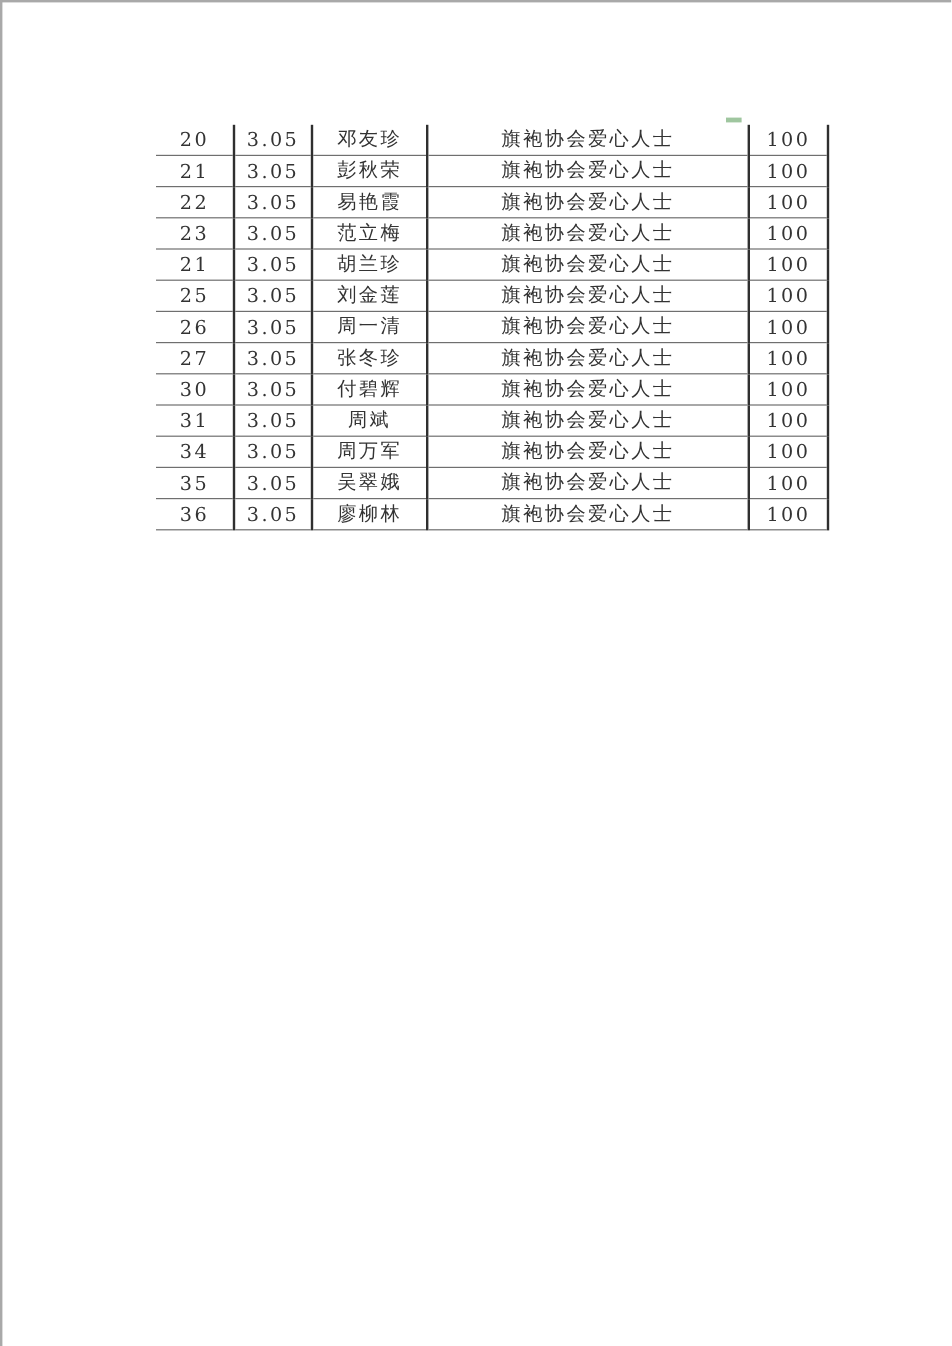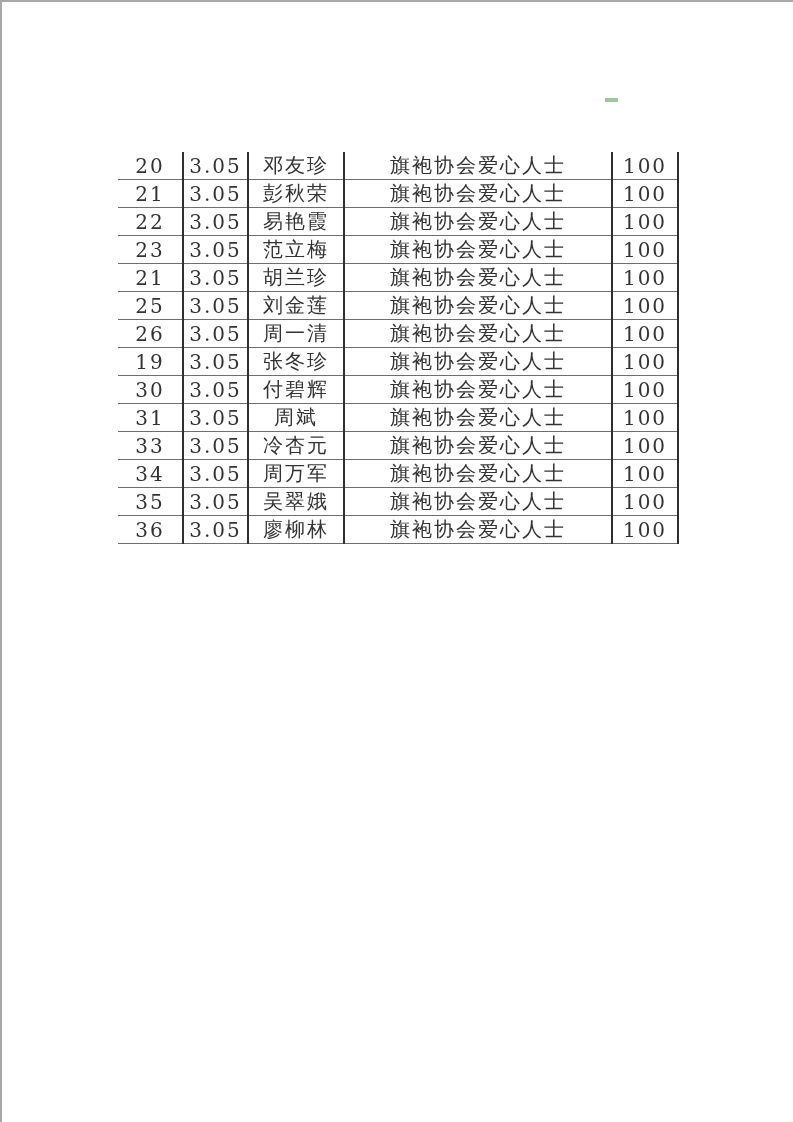--- a/index.html
+++ b/index.html
@@ -30,28 +30,27 @@
   .revision-tick {
     position: absolute;
     left: 605px;
     top: 98px;
     width: 13px;
     height: 4px;
     background: #9fc69f;
   }
   table.donation-table {
     position: absolute;
-    left: 118px;
+    left: 130px;
     top: 104px;
     width: 560px;
     border-collapse: collapse;
     table-layout: fixed;
-    font-size: 20px;
+    font-size: 16px;
     color: #333333;
-    margin-top: 48px;
   }
   table.donation-table td {
     height: 25px;
     padding: 0;
     text-align: center;
     vertical-align: middle;
     letter-spacing: 2px;
     border-bottom: 1px solid #6f6f6f;   
     border-right: 2px solid #2f2f2f;    
     white-space: nowrap;
@@ -126,44 +125,37 @@
           <td>100</td>
         </tr>
         <tr>
           <td>26</td>
           <td>3.05</td>
           <td>周一清</td>
           <td>旗袍协会爱心人士</td>
           <td>100</td>
         </tr>
         <tr>
-          <td>19</td>
+          <td>27</td>
           <td>3.05</td>
           <td>张冬珍</td>
           <td>旗袍协会爱心人士</td>
           <td>100</td>
         </tr>
         <tr>
           <td>30</td>
           <td>3.05</td>
           <td>付碧辉</td>
           <td>旗袍协会爱心人士</td>
           <td>100</td>
         </tr>
         <tr>
           <td>31</td>
           <td>3.05</td>
           <td>周斌</td>
-          <td>旗袍协会爱心人士</td>
-          <td>100</td>
-        </tr>
-        <tr>
-          <td>33</td>
-          <td>3.05</td>
-          <td>冷杏元</td>
           <td>旗袍协会爱心人士</td>
           <td>100</td>
         </tr>
         <tr>
           <td>34</td>
           <td>3.05</td>
           <td>周万军</td>
           <td>旗袍协会爱心人士</td>
           <td>100</td>
         </tr>

